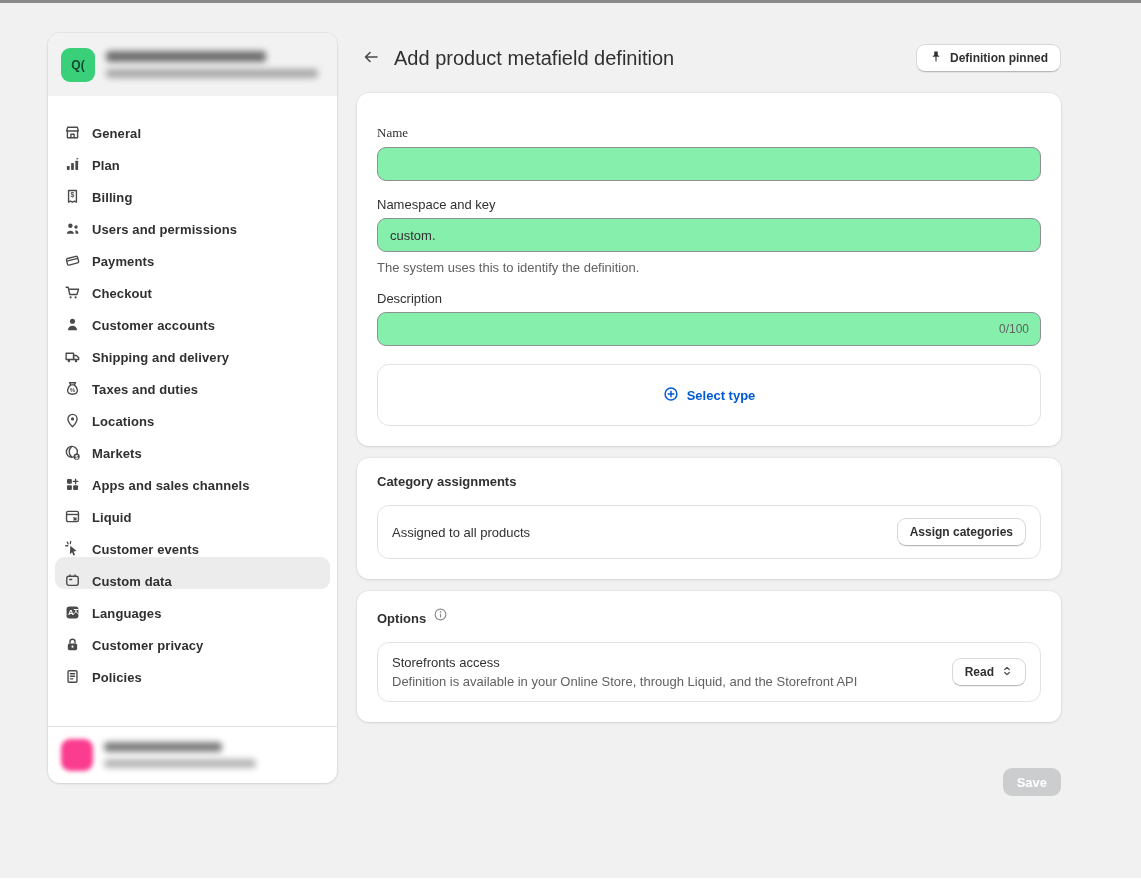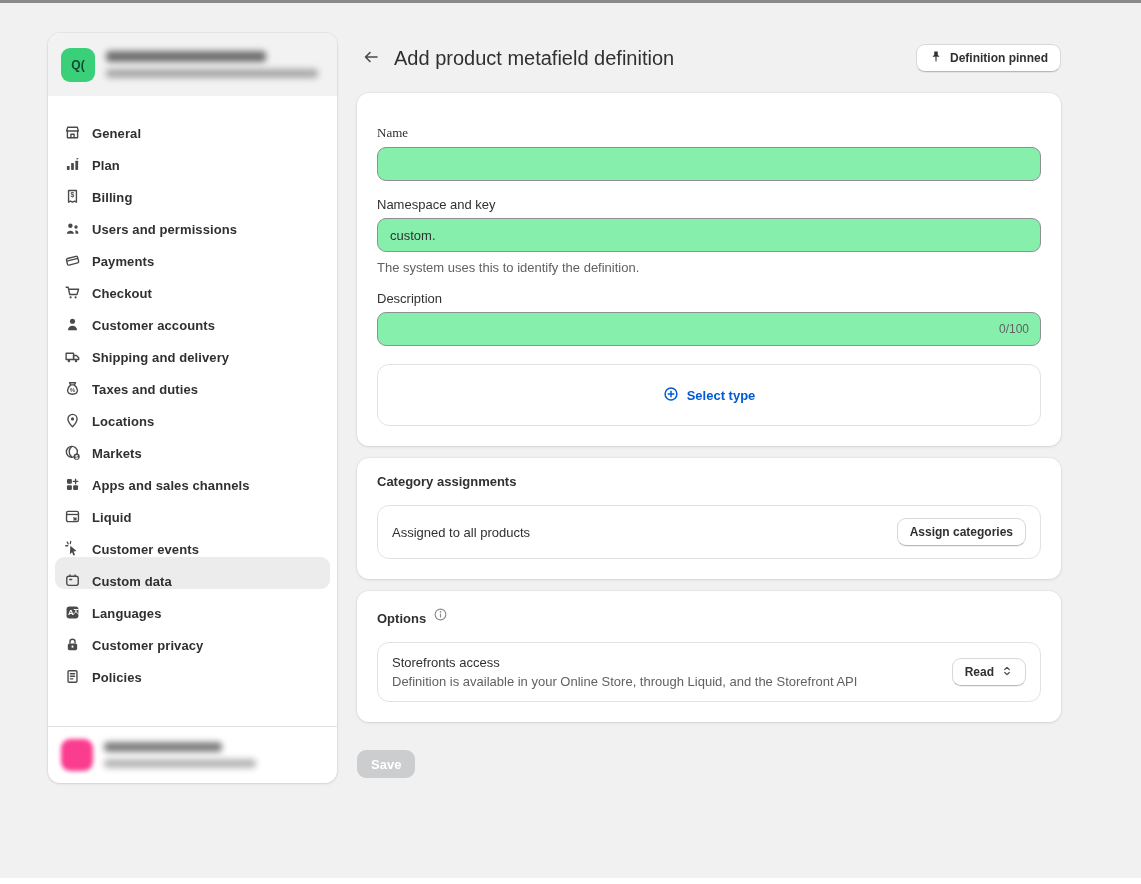--- a/index.html
+++ b/index.html
@@ -95,21 +95,21 @@
   }
   .section-title-row { display:flex; align-items:flex-end; gap:7px; margin-bottom:16px; }
   .section-title { font-size:13px; font-weight:700; color:#303030; }
   .inner-box {
     border:1px solid #e3e3e3; border-radius:12px; padding:12px 14px;
     display:flex; align-items:center; justify-content:space-between; gap:12px;
   }
   .inner-box-text { font-size:13px; color:#303030; }
   .row-title { font-size:13px; color:#303030; margin-bottom:4px; }
   .row-desc { font-size:13px; color:#616161; }
-  .save-row { display:flex; margin-top:28px; }
+  .save-row { display:flex; justify-content:flex-end; margin-top:46px; }
   .btn-save {
     background:#cbcdce; color:#ffffff; border:none; border-radius:9px;
     height:28px; padding:0 14px; font-size:13px; font-weight:600;
     font-family:inherit; cursor:default;
   }
 </style>
 </head>
 <body>
 
 <div class="topstrip"></div>

